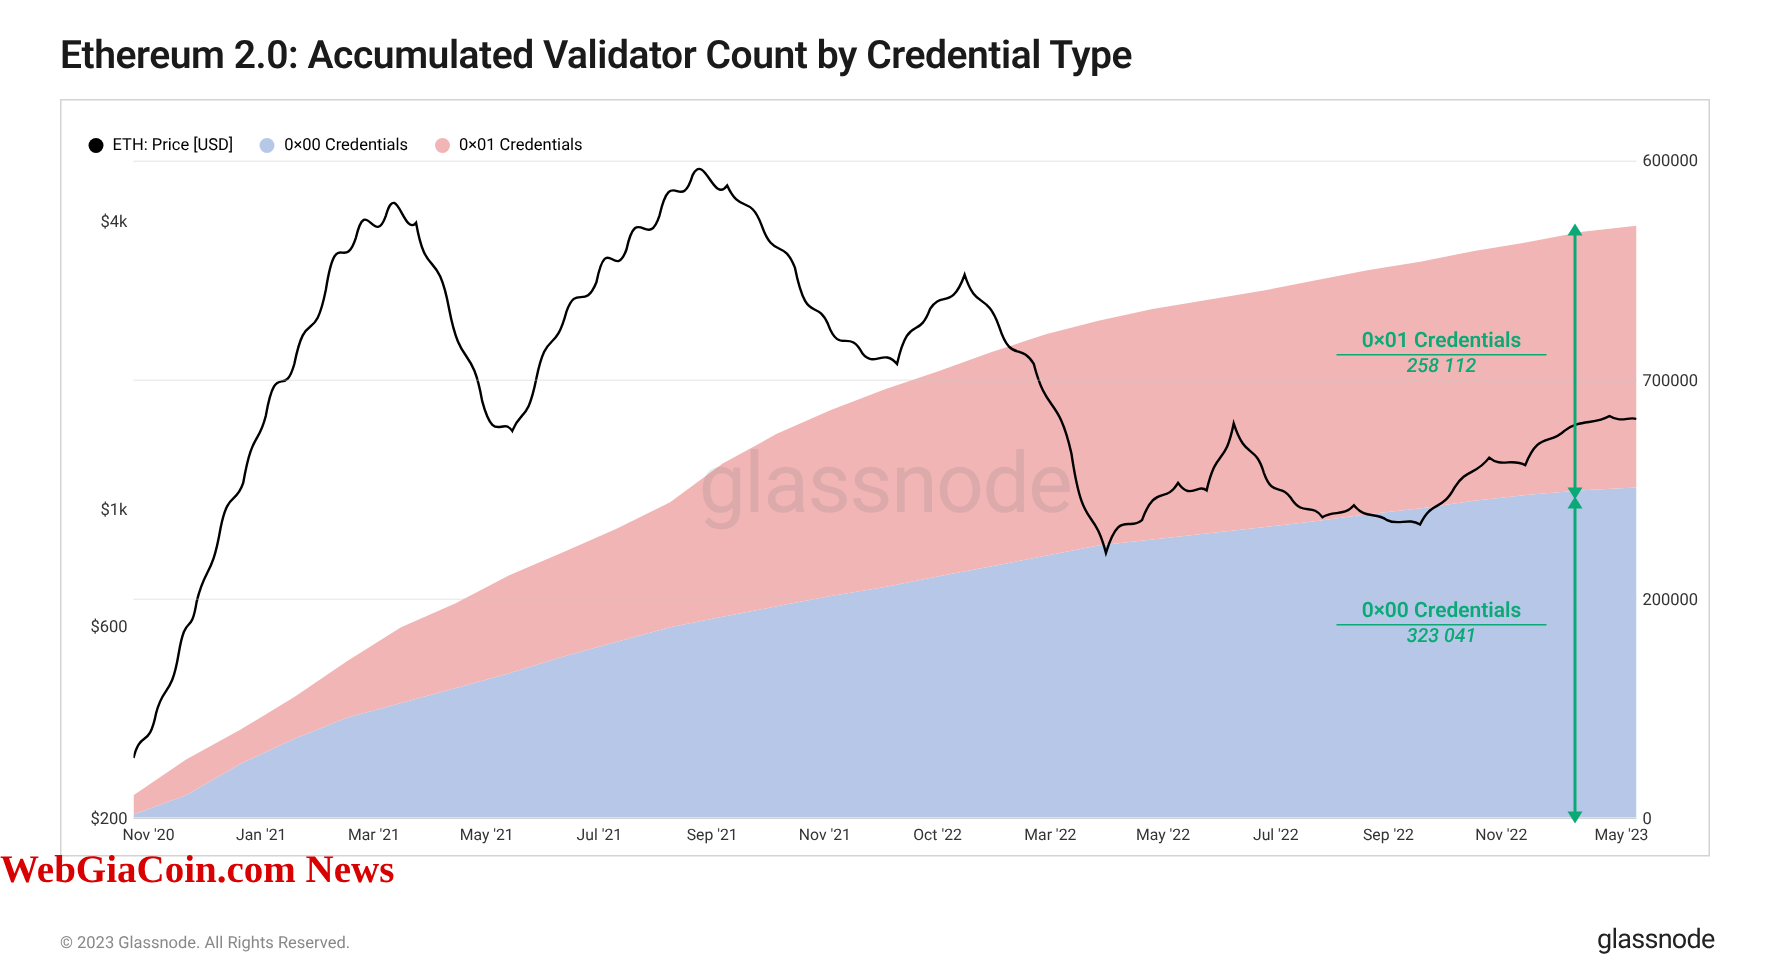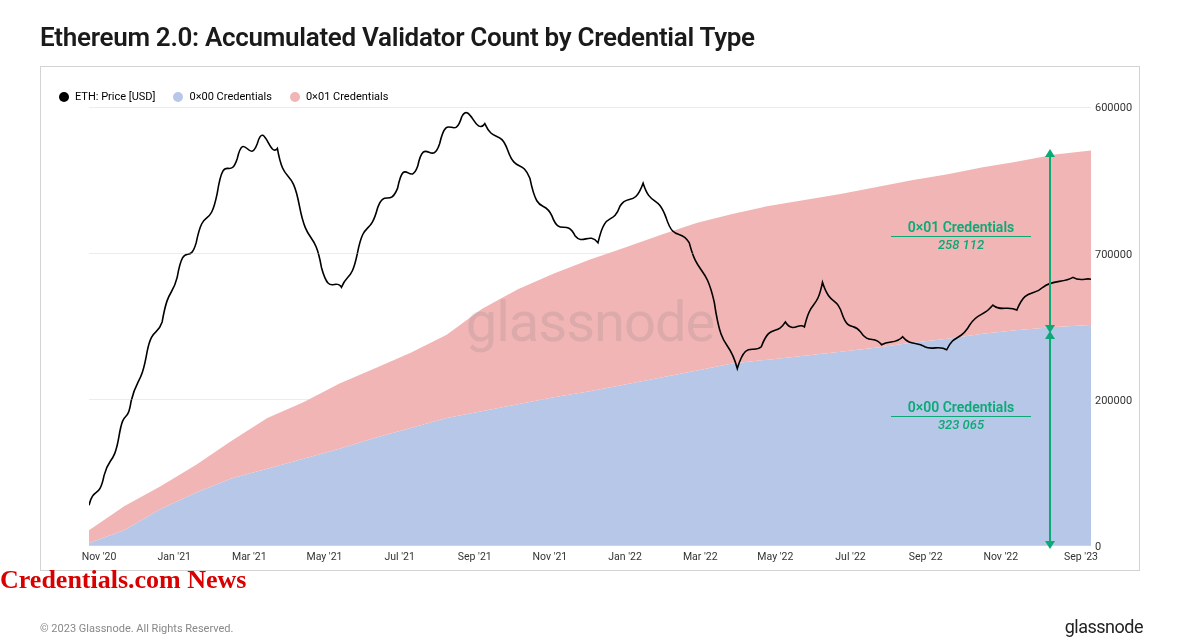--- a/index.html
+++ b/index.html
@@ -50,20 +50,26 @@
       <div class="legend-item">
         <span class="legend-swatch blue"></span>
         <span>0×00 Credentials</span>
       </div>
       <div class="legend-item">
         <span class="legend-swatch pink"></span>
         <span>0×01 Credentials</span>
       </div>
     </div>
 
+    <div class="y-left-labels">
+      <span style="top:13%">$4k</span>
+      <span style="top:55%">$1k</span>
+      <span style="top:72%">$600</span>
+      <span style="top:100%">$200</span>
+    </div>
 
     <div class="y-right-labels">
       <span style="top:4%">600000</span>
       <span style="top:36%">700000</span>
       <span style="top:68%">200000</span>
       <span style="top:100%">0</span>
     </div>
 
     <div class="plot-area">
       <div class="grid-line" style="top:4%"></div>
@@ -87,42 +93,42 @@
         <div class="under">258 112</div>
       </div>
 
       <div class="arrow-line" style="right:40px; top:66px; height:172px;"></div>
       <div class="arrow-head-up" style="right:36px; top:60px;"></div>
       <div class="arrow-head-down" style="right:36px; top:236px;"></div>
 
       <div class="annotation" style="right:60px; top:310px; width:140px;">
         <div>0×00 Credentials</div>
         <div class="line"></div>
-        <div class="under">323 065</div>
+        <div class="under">323 041</div>
       </div>
 
       <div class="arrow-line" style="right:40px; top:248px; height:206px;"></div>
       <div class="arrow-head-up" style="right:36px; top:242px;"></div>
       <div class="arrow-head-down" style="right:36px; top:452px;"></div>
     </div>
 
     <div class="x-labels">
       <span style="left:1%">Nov '20</span>
       <span style="left:8.5%">Jan '21</span>
       <span style="left:16%">Mar '21</span>
       <span style="left:23.5%">May '21</span>
       <span style="left:31%">Jul '21</span>
       <span style="left:38.5%">Sep '21</span>
       <span style="left:46%">Nov '21</span>
-      <span style="left:53.5%">Jan '22</span>
+      <span style="left:53.5%">Oct '22</span>
       <span style="left:61%">Mar '22</span>
       <span style="left:68.5%">May '22</span>
       <span style="left:76%">Jul '22</span>
       <span style="left:83.5%">Sep '22</span>
       <span style="left:91%">Nov '22</span>
-      <span style="left:99%">Sep '23</span>
+      <span style="left:99%">May '23</span>
     </div>
   </div>
 </div>
 
-<div class="overlay-news">Credentials.com News</div>
+<div class="overlay-news">WebGiaCoin.com News</div>
 <div class="footer">© 2023 Glassnode. All Rights Reserved.</div>
 <div class="brand">glassnode</div>
 
 </body></html>

